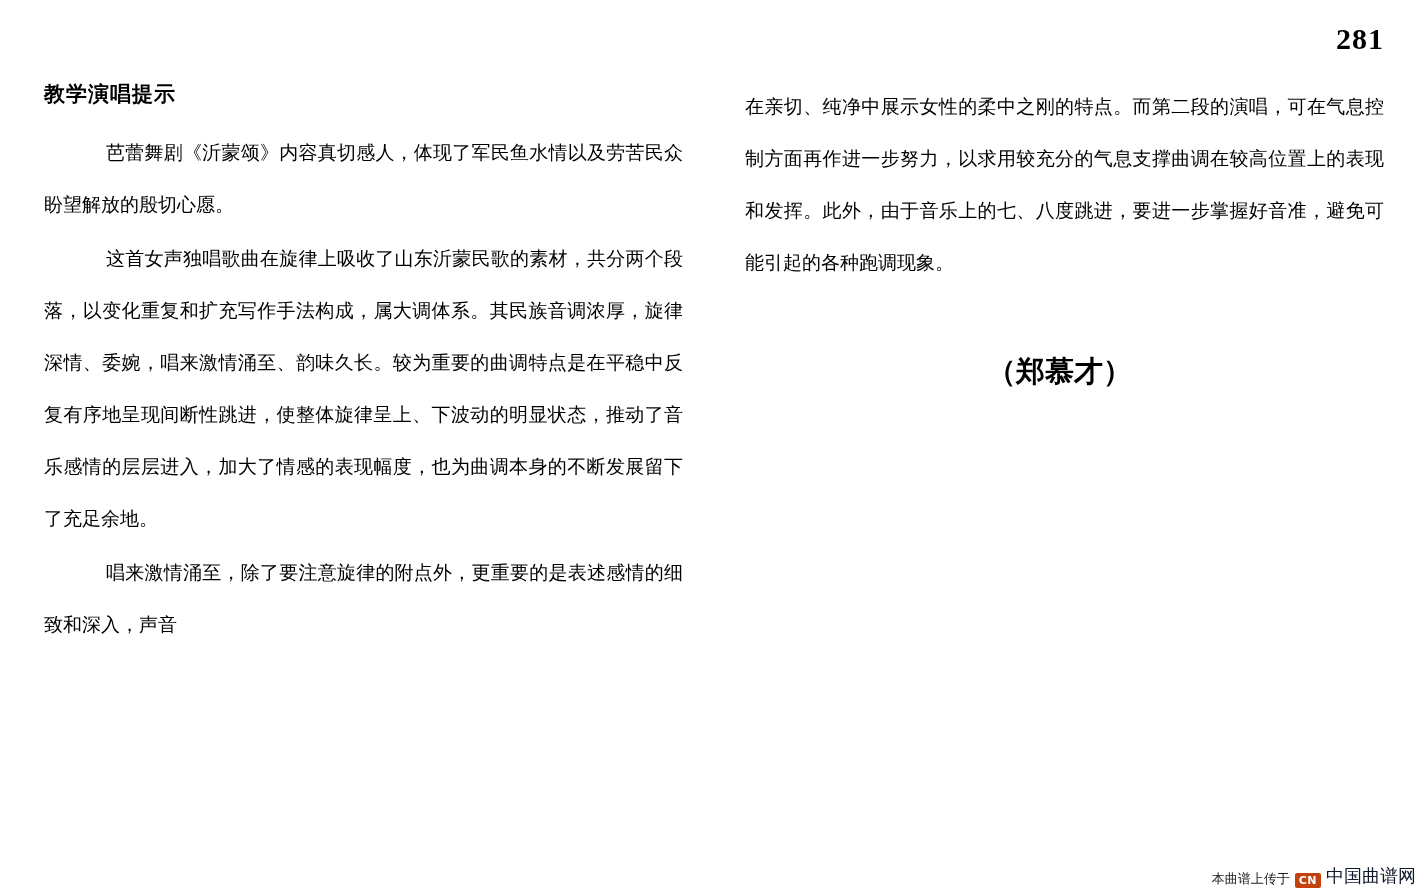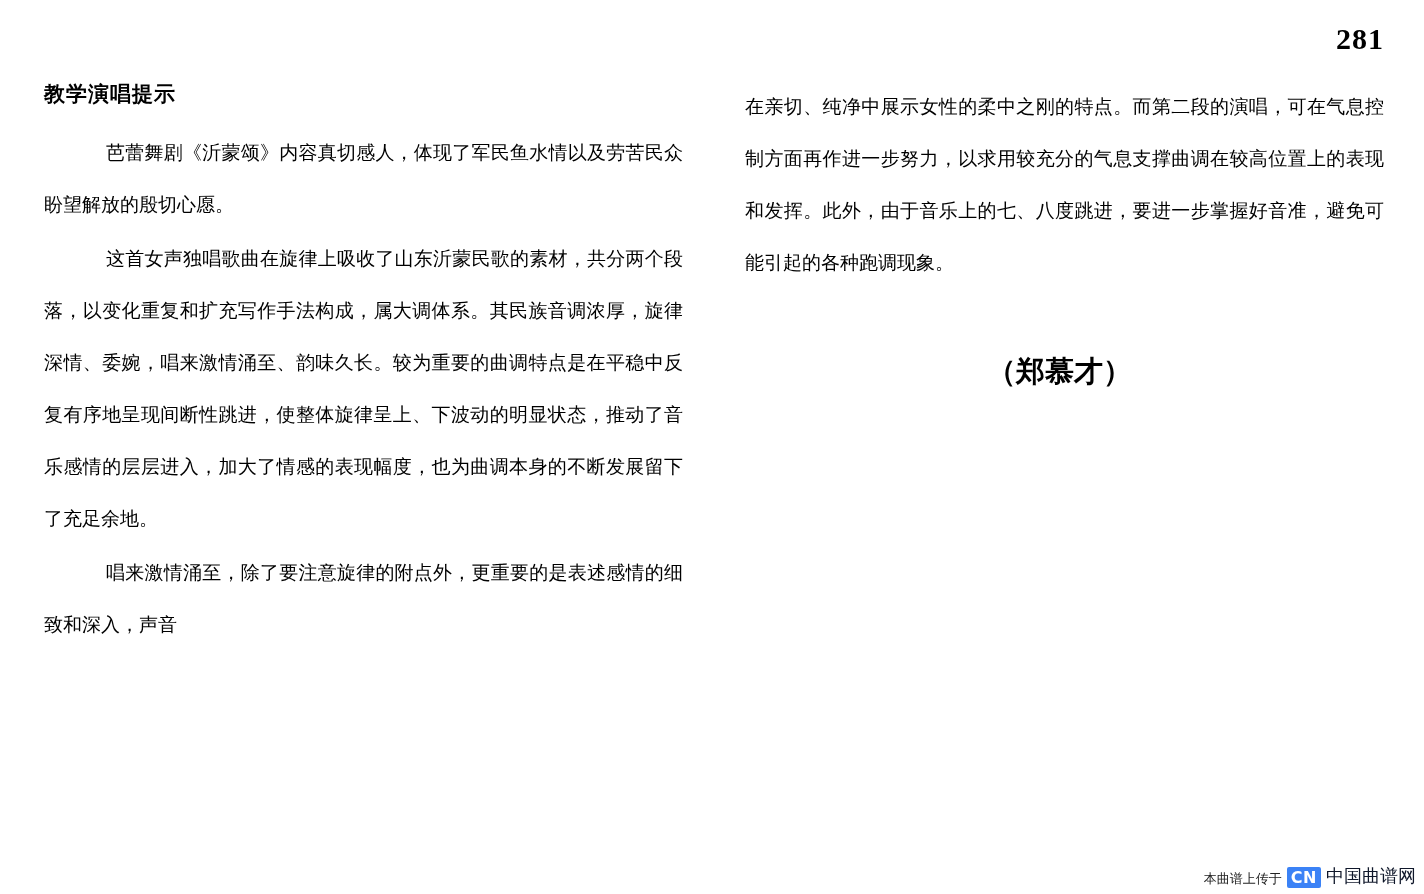--- a/index.html
+++ b/index.html
@@ -74,23 +74,23 @@
     bottom: 6px;
     display: flex;
     align-items: flex-end;
     gap: 5px;
     font-size: 13px;
     color: #222;
     font-family: "DejaVu Sans", sans-serif;
   }
   .footer-credit .logo-box {
     display: inline-block;
-    background: #3b82f6;
+    background: #c2410c;
     color: #ffffff;
-    font-size: 16px;
+    font-size: 11px;
     font-weight: bold;
     padding: 1px 4px;
     border-radius: 2px;
     letter-spacing: 0.5px;
   }
   .footer-credit .site-name {
     color: #0f172a;
     font-size: 18px;
   }
 </style>

